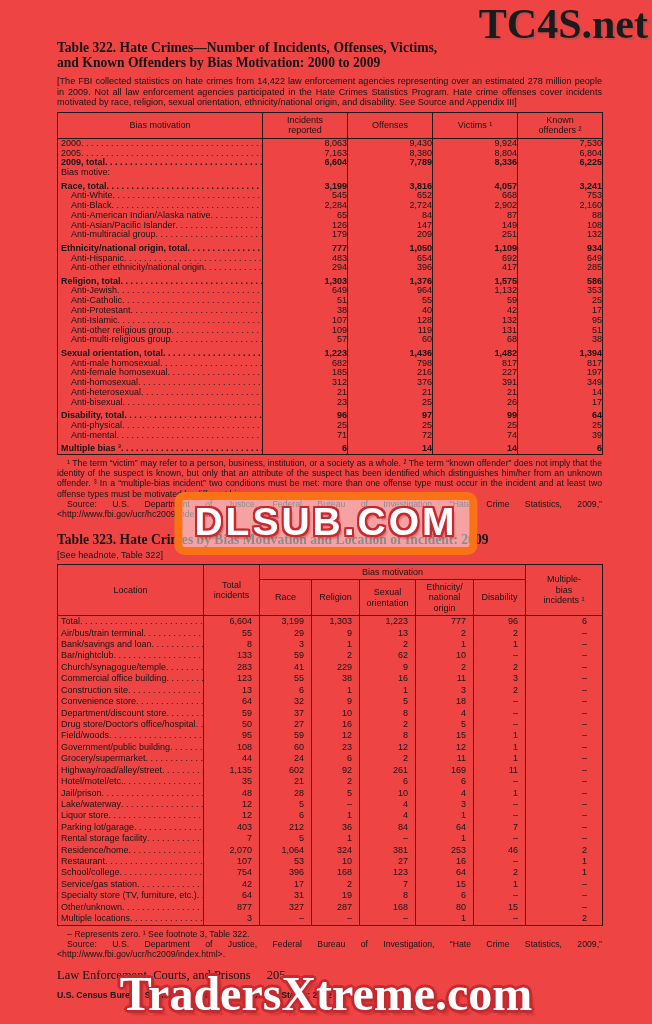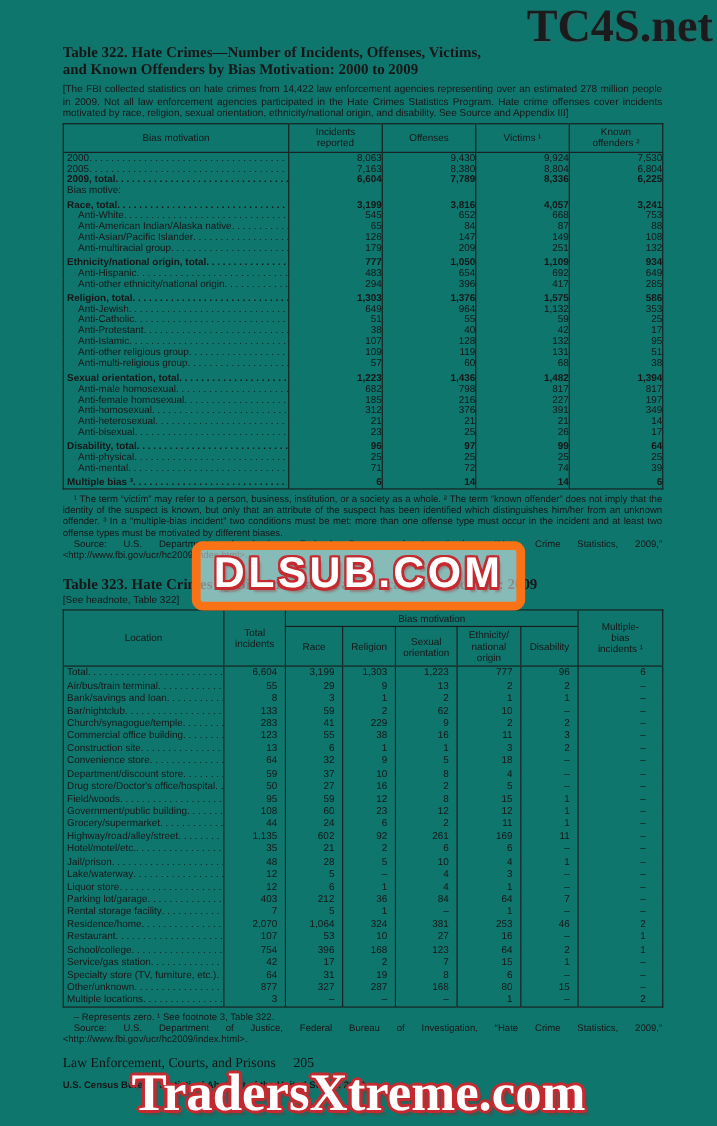--- a/index.html
+++ b/index.html
@@ -1,16 +1,16 @@
 <!DOCTYPE html>
 <html><head>
 <meta charset="utf-8">
 <style>
   html,body{margin:0;padding:0;background:#d9d9d6;}
-  .page{position:relative;width:652px;height:1024px;background:#0f766e;overflow:hidden;
+  .page{position:relative;width:652px;height:1024px;background:#ef4444;overflow:hidden;
         box-sizing:border-box;padding:40px 50px 0 57px;
         font-family:"Liberation Sans",sans-serif;color:#161616;}
   .title322 div,.title323{font-family:"Liberation Serif",serif;font-weight:bold;font-size:13.6px;line-height:1.14;}
   .title323{margin-top:13px;}
   .headnote{font-size:9.1px;line-height:1.18;margin:5px 0 4px;text-align:justify;}
   .headnote2{font-size:9.1px;margin:2px 0 4px;}
 
   .tbl{border-collapse:collapse;table-layout:fixed;width:545px;font-size:9px;border:1px solid #1a1a1a;}
   .tbl thead th{font-weight:normal;white-space:pre-line;text-align:center;vertical-align:middle;
     border-left:1px solid #1a1a1a;border-bottom:1px solid #1a1a1a;padding:2px 1px;line-height:1.15;}
@@ -146,20 +146,32 @@
           <td class="stub">
             <div class="cw">
               <span class="lbl">Anti-White</span>
               <span class="lead"></span>
             </div>
           </td>
           <td class="num">545</td>
           <td class="num">652</td>
           <td class="num">668</td>
           <td class="num">753</td>
+        </tr>
+        <tr class="ind">
+          <td class="stub">
+            <div class="cw">
+              <span class="lbl">Anti-Black</span>
+              <span class="lead"></span>
+            </div>
+          </td>
+          <td class="num">2,284</td>
+          <td class="num">2,724</td>
+          <td class="num">2,902</td>
+          <td class="num">2,160</td>
         </tr>
         <tr class="ind">
           <td class="stub">
             <div class="cw">
               <span class="lbl">Anti-American Indian/Alaska native</span>
               <span class="lead"></span>
             </div>
           </td>
           <td class="num">65</td>
           <td class="num">84</td>

